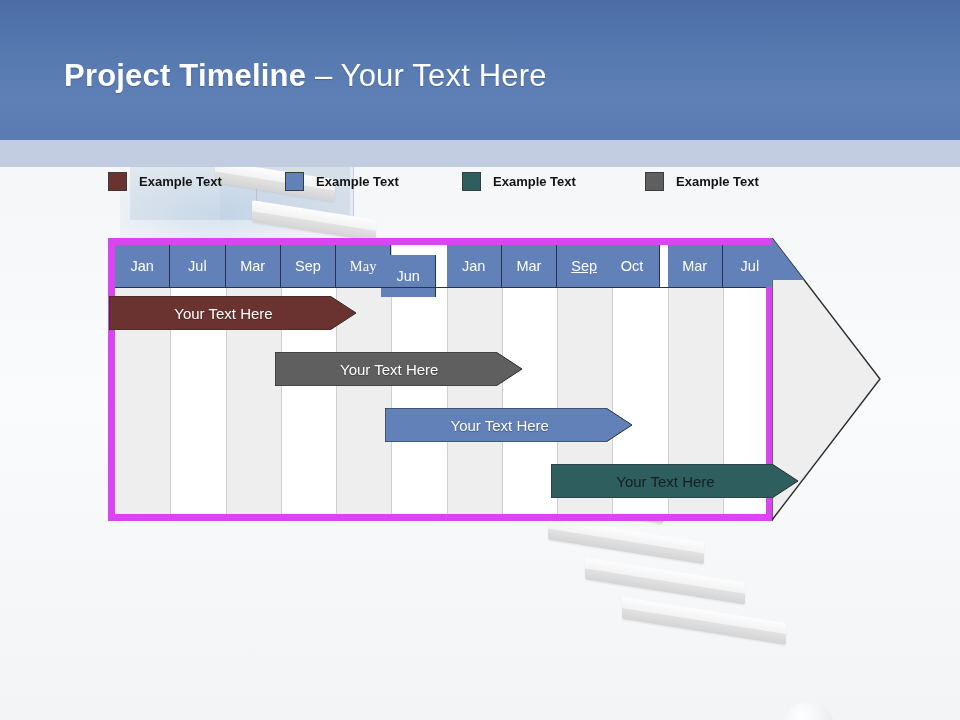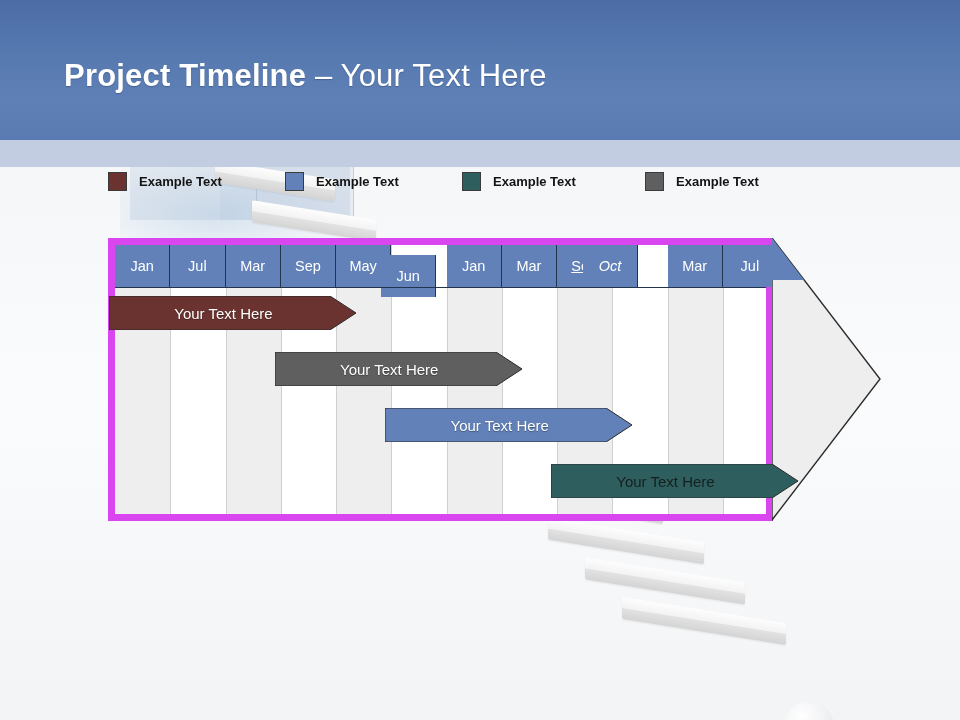--- a/index.html
+++ b/index.html
@@ -130,36 +130,36 @@
     <div class="col-line" style="left: 55.25px;"></div>
     <div class="hdr-cell" style="left: 55.25px; width: 55.25px;">Jul</div>
     <div class="col shade" style="left: 110.5px; width: 55.25px;"></div>
     <div class="col-line" style="left: 110.5px;"></div>
     <div class="hdr-cell" style="left: 110.5px; width: 55.25px;">Mar</div>
     <div class="col" style="left: 165.75px; width: 55.25px;"></div>
     <div class="col-line" style="left: 165.75px;"></div>
     <div class="hdr-cell" style="left: 165.75px; width: 55.25px;">Sep</div>
     <div class="col shade" style="left: 221px; width: 55.25px;"></div>
     <div class="col-line" style="left: 221px;"></div>
-    <div class="hdr-cell" style="left: 221px; width: 55.25px;">May</div>
+    <div class="hdr-cell" style="left: 221px; width: 55.25px; font-family: Liberation Serif, serif;">May</div>
     <div class="col" style="left: 276.25px; width: 55.25px;"></div>
     <div class="col-line" style="left: 276.25px;"></div>
     <div class="hdr-cell" style="left: 266px; width: 55.25px; margin-top: 10px;">Jun</div>
     <div class="col shade" style="left: 331.5px; width: 55.25px;"></div>
     <div class="col-line" style="left: 331.5px;"></div>
     <div class="hdr-cell" style="left: 331.5px; width: 55.25px;">Jan</div>
     <div class="col" style="left: 386.75px; width: 55.25px;"></div>
     <div class="col-line" style="left: 386.75px;"></div>
     <div class="hdr-cell" style="left: 386.75px; width: 55.25px;">Mar</div>
     <div class="col shade" style="left: 442px; width: 55.25px;"></div>
     <div class="col-line" style="left: 442px;"></div>
     <div class="hdr-cell" style="left: 442px; width: 55.25px; text-decoration: underline;">Sep</div>
     <div class="col" style="left: 497.25px; width: 55.25px;"></div>
     <div class="col-line" style="left: 497.25px;"></div>
-    <div class="hdr-cell" style="left: 468px; width: 55.25px; font-style: italic;">Oct</div>
+    <div class="hdr-cell" style="left: 490px; width: 55.25px;">Oct</div>
     <div class="col shade" style="left: 552.5px; width: 55.25px;"></div>
     <div class="col-line" style="left: 552.5px;"></div>
     <div class="hdr-cell" style="left: 552.5px; width: 55.25px;">Mar</div>
     <div class="col" style="left: 607.75px; width: 55.25px;"></div>
     <div class="col-line" style="left: 607.75px;"></div>
     <div class="hdr-cell" style="left: 607.75px; width: 55.25px;">Jul</div>
     <div class="hdr-underline"></div>
   </div>
 <div id="arrow-head"><svg width="112" height="284" viewBox="0 0 112 284">
       <path d="M0,0 L108,141 L0,282 Z" fill="#eeeeee" stroke="#2b2b2b" stroke-width="1.4"></path>

